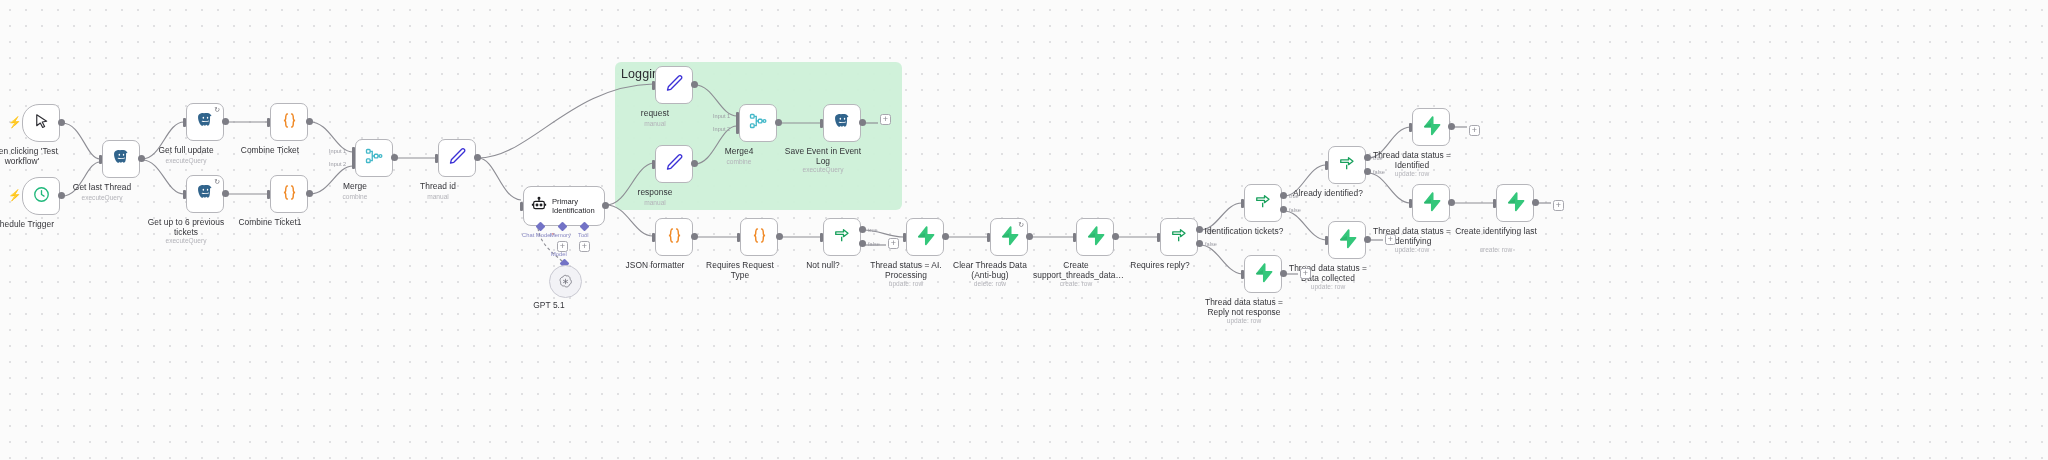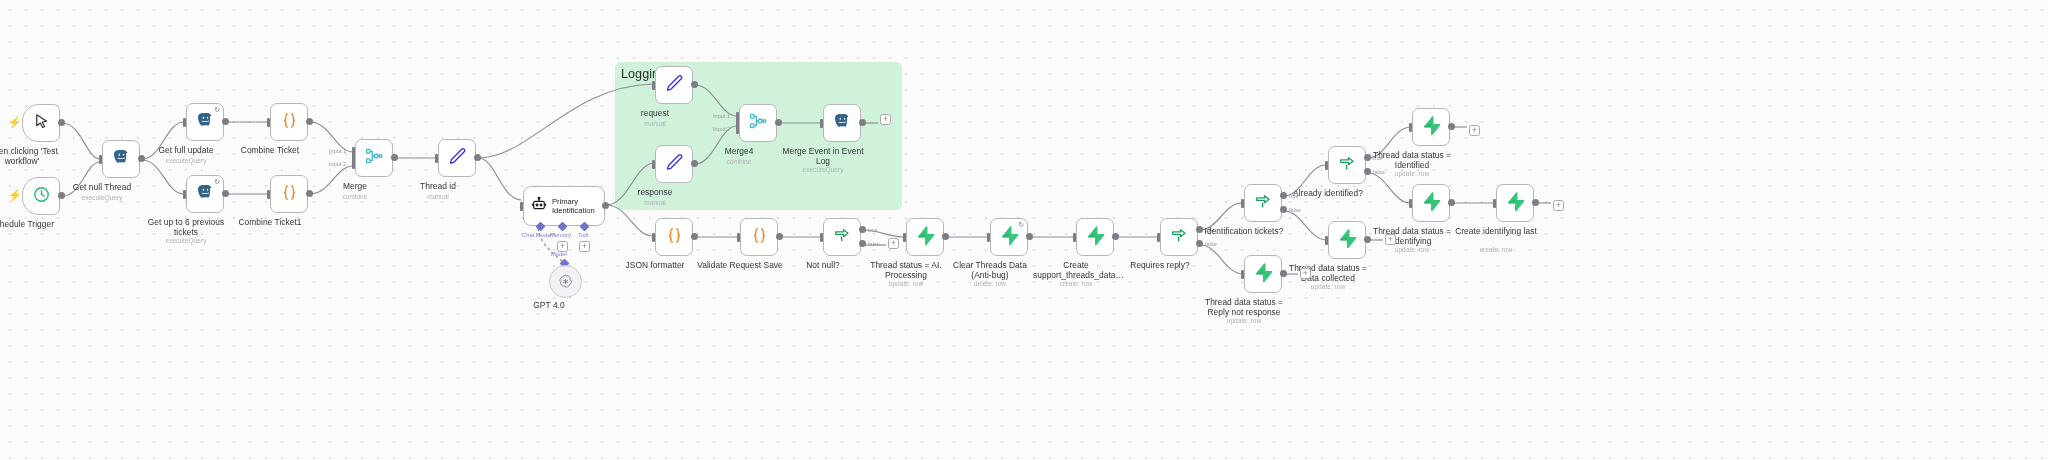--- a/index.html
+++ b/index.html
@@ -184,21 +184,21 @@
               </g>
               <g fill="#fff">
                 <ellipse cx="9.3" cy="8.6" rx="1" ry="1.3"></ellipse>
                 <ellipse cx="14.6" cy="8.6" rx=".9" ry="1.2"></ellipse>
                 <path d="M7.6 12.4c1.4.5 3 .7 4.6.6 1.4-.1 2.8-.4 4-1l.3.8c-1.4.7-2.9 1-4.4 1.1-1.7.1-3.4-.1-5-.7z"></path>
               </g>
             </svg></span>
         </div>
         <span class="instub" style="left: -3px; top: 15px;"></span>
         <span class="dot" style="left: 36px; top: 15px;"></span>
-        <div class="label">Get null Thread</div>
+        <div class="label">Get last Thread</div>
         <div class="sub" style="top: 54px;">executeQuery</div>
       </div>
       <div class="node" style="left: 186px; top: 103px;">
         <div class="box">
           <span><svg width="19" height="19" viewBox="0 0 24 24">
               <g fill="#31648c">
                 <path d="M19.6 6.4c-.6-2.1-2.6-3.6-5.2-3.9-1.5-.2-3 0-4.4.4-1-.3-2.2-.4-3.3-.2C4.2 3.1 2.7 4.8 2.6 7.2c-.1 2.6.5 5.2 1.6 7.5.6 1.2 1.3 2.4 2.3 3.3.5.5 1.2.8 1.9.6.6-.2 1-.7 1.3-1.3.2.6.7 1.1 1.4 1.2.8.1 1.5-.3 1.9-1 .4.6 1.1 1 1.9 1 .9-.1 1.6-.7 1.9-1.6.5-1.4.7-2.9.8-4.4.1-1.9.3-3.9.1-5.9z"></path>
               </g>
               <g fill="#fff">
                 <ellipse cx="9.3" cy="8.6" rx="1" ry="1.3"></ellipse>
@@ -333,21 +333,21 @@
               </g>
               <g fill="#fff">
                 <ellipse cx="9.3" cy="8.6" rx="1" ry="1.3"></ellipse>
                 <ellipse cx="14.6" cy="8.6" rx=".9" ry="1.2"></ellipse>
                 <path d="M7.6 12.4c1.4.5 3 .7 4.6.6 1.4-.1 2.8-.4 4-1l.3.8c-1.4.7-2.9 1-4.4 1.1-1.7.1-3.4-.1-5-.7z"></path>
               </g>
             </svg></span>
         </div>
         <span class="instub" style="left: -3px; top: 15px;"></span>
         <span class="dot" style="left: 36px; top: 15px;"></span>
-        <div class="label wrap">Merge Event in Event Log</div>
+        <div class="label wrap">Save Event in Event Log</div>
         <div class="sub" style="top: 62px;">executeQuery</div>
       </div>
       <div class="node" style="left: 655px; top: 218px;">
         <div class="box">
           <span><svg width="21" height="21" viewBox="0 0 24 24" fill="none" stroke="#f08a28" stroke-width="1.7" stroke-linecap="round">
               <path d="M9.6 4.5C7.6 4.5 7.6 9 7.6 10.4c0 1-.9 1.6-2 1.6 1.1 0 2 .6 2 1.6 0 1.4 0 5.9 2 5.9"></path>
               <path d="M14.4 4.5c2 0 2 4.5 2 5.9 0 1 .9 1.6 2 1.6-1.1 0-2 .6-2 1.6 0 1.4 0 5.9-2 5.9"></path>
             </svg></span>
         </div>
         <span class="instub" style="left: -3px; top: 15px;"></span>
@@ -356,21 +356,21 @@
       </div>
       <div class="node" style="left: 740px; top: 218px;">
         <div class="box">
           <span><svg width="21" height="21" viewBox="0 0 24 24" fill="none" stroke="#f08a28" stroke-width="1.7" stroke-linecap="round">
               <path d="M9.6 4.5C7.6 4.5 7.6 9 7.6 10.4c0 1-.9 1.6-2 1.6 1.1 0 2 .6 2 1.6 0 1.4 0 5.9 2 5.9"></path>
               <path d="M14.4 4.5c2 0 2 4.5 2 5.9 0 1 .9 1.6 2 1.6-1.1 0-2 .6-2 1.6 0 1.4 0 5.9-2 5.9"></path>
             </svg></span>
         </div>
         <span class="instub" style="left: -3px; top: 15px;"></span>
         <span class="dot" style="left: 36px; top: 15px;"></span>
-        <div class="label wrap">Validate Request Save</div>
+        <div class="label wrap">Requires Request Type</div>
       </div>
       <div class="node" style="left: 823px; top: 218px;">
         <div class="box">
           <span><svg width="20" height="20" viewBox="0 0 24 24" fill="none" stroke="#18a05c" stroke-width="1.6" stroke-linejoin="round">
               <path d="M4.5 8.3h9.3V5.6l5.4 4.2-5.4 4.2v-2.7H4.5z"></path>
               <path d="M11.6 14.1v5.3"></path>
             </svg></span>
         </div>
         <span class="instub" style="left: -3px; top: 15px;"></span>
         <span class="dot" style="left: 36px; top: 8px;"></span>
@@ -549,21 +549,21 @@
 
   <div class="node" id="model-node" style="left: 549px; top: 265px;">
     <span class="subport" style="left:12px;top:-5px"></span>
     <span class="subport-label" style="left:2px;top:-14px">Model</span>
     <div class="model-circle">
       <svg width="17" height="17" viewBox="0 0 24 24" fill="none" stroke="#6e6e78" stroke-width="1.1">
         <path d="M12 3.2c-1.7 0-3.1 1-3.7 2.5-1.6.1-3 1.1-3.6 2.6-.7 1.5-.4 3.2.6 4.4-.5 1.5-.2 3.2.9 4.3 1.1 1.2 2.7 1.6 4.2 1.2 1 1.2 2.6 1.8 4.1 1.4 1.6-.4 2.8-1.7 3.1-3.3 1.5-.5 2.5-1.8 2.7-3.4.2-1.6-.6-3.1-1.9-3.9.3-1.5-.2-3.1-1.4-4.1-1.2-1-2.8-1.2-4.2-.6C12.5 3.5 12.3 3.2 12 3.2z"></path>
         <path d="M12 8.2v7.6M8.6 10.1l6.8 3.8M15.4 10.1l-6.8 3.8"></path>
       </svg>
     </div>
-    <div class="label" style="top:35px">GPT 4.0</div>
+    <div class="label" style="top:35px">GPT 5.1</div>
   </div>
 
   <div id="plusses">
       <span class="plus" style="left: 880px; top: 114px;">+</span>
       <span class="plus" style="left: 888px; top: 238px;">+</span>
       <span class="plus" style="left: 1300px; top: 268px;">+</span>
       <span class="plus" style="left: 1385px; top: 234px;">+</span>
       <span class="plus" style="left: 1469px; top: 125px;">+</span>
       <span class="plus" style="left: 1553px; top: 200px;">+</span>
     </div>

